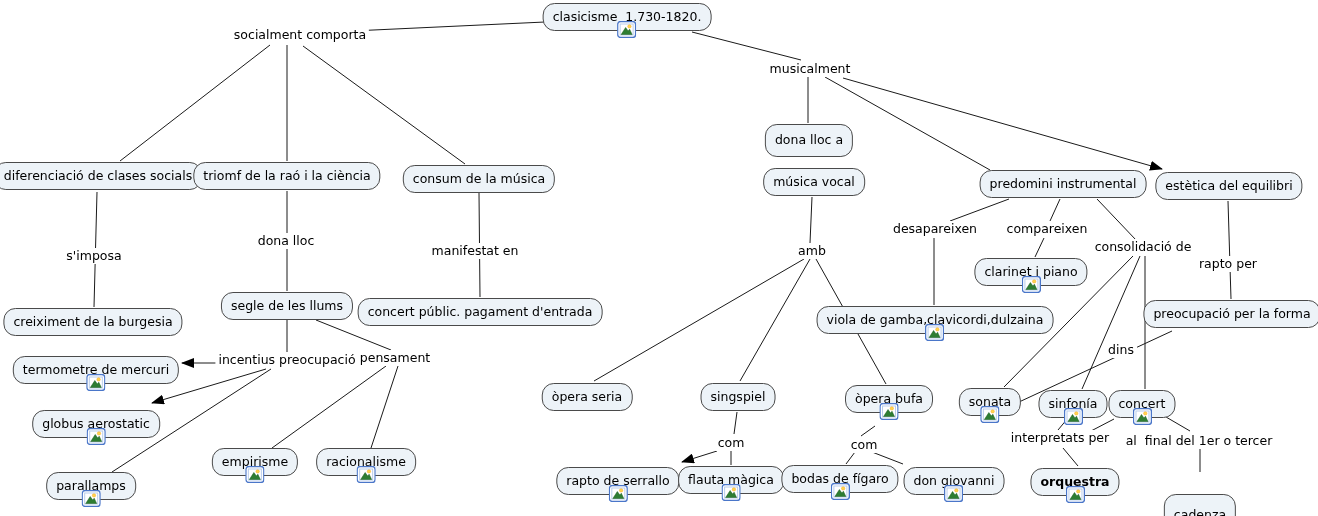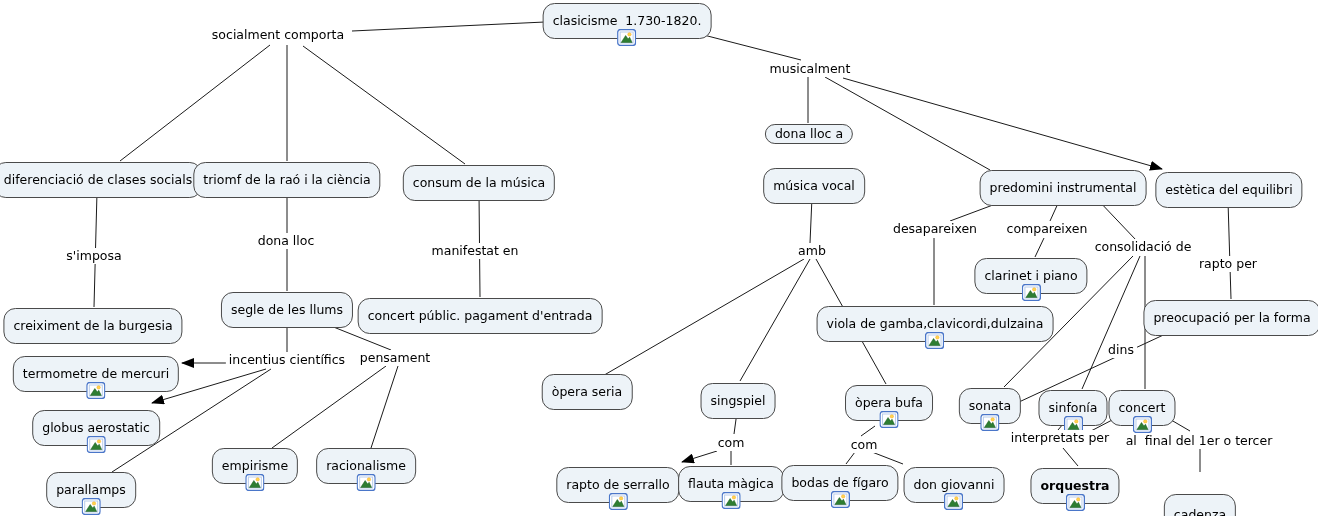--- a/index.html
+++ b/index.html
@@ -10,21 +10,21 @@
     font-family:"DejaVu Sans","Liberation Sans",sans-serif;
     overflow:hidden;
   }
   .edges{position:absolute;left:0;top:0;z-index:1;}
   .node{
     position:absolute;
     transform:translateX(-50%);
     background:#edf3f8;
     border:1px solid #4a4a4a;
     border-radius:12px;
-    height:36px;
+    height:28px;
     display:flex;align-items:center;justify-content:center;
     padding:0 9px;
     z-index:2;
     box-sizing:border-box;
   }
   .node-label{
     font-size:12.5px;color:#000;white-space:pre;line-height:1;
   }
   .res-icon{
     position:absolute;
@@ -179,21 +179,21 @@
   <div class="node" style="left:366px;top:448px;">
     <span class="node-label">racionalisme</span>
     <span class="res-icon"><svg width="19" height="17" viewBox="0 0 19 17">
           <rect x="0.5" y="0.5" width="18" height="16" rx="3" fill="#fff" stroke="#4a76c9" stroke-width="1.4"></rect>
           <rect x="3" y="3" width="13" height="11" fill="#fff" stroke="#b9cdeb"></rect>
           <polygon points="4,13.5 8.5,6.5 11,10 12.5,8.2 15,13.5" fill="#2e7d32" stroke="#1b5e20" stroke-width="0.5"></polygon>
           <circle cx="12.3" cy="5.4" r="1.7" fill="#ffd54f" stroke="#f9a825" stroke-width="0.5"></circle>
         </svg></span>
   </div>
 
-  <div class="node" style="left:809px;top:124px;height:20px;">
+  <div class="node" style="left:809px;top:124px;height:33px;">
     <span class="node-label">dona lloc a</span>
   </div>
 
   <div class="node" style="left:814px;top:168px;">
     <span class="node-label">música vocal</span>
   </div>
 
   <div class="node" style="left:1063px;top:170px;">
     <span class="node-label">predomini instrumental</span>
   </div>
@@ -219,21 +219,21 @@
           <rect x="3" y="3" width="13" height="11" fill="#fff" stroke="#b9cdeb"></rect>
           <polygon points="4,13.5 8.5,6.5 11,10 12.5,8.2 15,13.5" fill="#2e7d32" stroke="#1b5e20" stroke-width="0.5"></polygon>
           <circle cx="12.3" cy="5.4" r="1.7" fill="#ffd54f" stroke="#f9a825" stroke-width="0.5"></circle>
         </svg></span>
   </div>
 
   <div class="node" style="left:1232px;top:300px;">
     <span class="node-label">preocupació per la forma</span>
   </div>
 
-  <div class="node" style="left:587px;top:374px;">
+  <div class="node" style="left:587px;top:383px;">
     <span class="node-label">òpera seria</span>
   </div>
 
   <div class="node" style="left:738px;top:383px;">
     <span class="node-label">singspiel</span>
   </div>
 
   <div class="node" style="left:889px;top:385px;">
     <span class="node-label">òpera bufa</span>
     <span class="res-icon"><svg width="19" height="17" viewBox="0 0 19 17">
@@ -321,25 +321,25 @@
           <rect x="3" y="3" width="13" height="11" fill="#fff" stroke="#b9cdeb"></rect>
           <polygon points="4,13.5 8.5,6.5 11,10 12.5,8.2 15,13.5" fill="#2e7d32" stroke="#1b5e20" stroke-width="0.5"></polygon>
           <circle cx="12.3" cy="5.4" r="1.7" fill="#ffd54f" stroke="#f9a825" stroke-width="0.5"></circle>
         </svg></span>
   </div>
 
   <div class="node" style="left:1200px;top:494px;height:42px;text-decoration:underline;">
     <span class="node-label">cadenza</span>
   </div>
 
-  <div class="link-label" style="left:278px;top:27px;text-align:center;">socialment comporta</div>
+  <div class="link-label" style="left:300px;top:27px;text-align:center;">socialment comporta</div>
   <div class="link-label" style="left:94px;top:248px;">s'imposa</div>
   <div class="link-label" style="left:286px;top:233px;">dona lloc</div>
   <div class="link-label" style="left:475px;top:243px;">manifestat en</div>
-  <div class="link-label" style="left:287px;top:352px;">incentius científics</div>
+  <div class="link-label" style="left:287px;top:352px;">incentius preocupació</div>
   <div class="link-label" style="left:395px;top:350px;">pensament</div>
   <div class="link-label" style="left:810px;top:61px;">musicalment</div>
   <div class="link-label" style="left:812px;top:243px;">amb</div>
   <div class="link-label" style="left:935px;top:221px;">desapareixen</div>
   <div class="link-label" style="left:1047px;top:221px;">compareixen</div>
   <div class="link-label" style="left:1143px;top:239px;">consolidació de</div>
   <div class="link-label" style="left:1228px;top:256px;">rapto per</div>
   <div class="link-label" style="left:1121px;top:342px;">dins</div>
   <div class="link-label" style="left:731px;top:435px;">com</div>
   <div class="link-label" style="left:864px;top:437px;">com</div>

